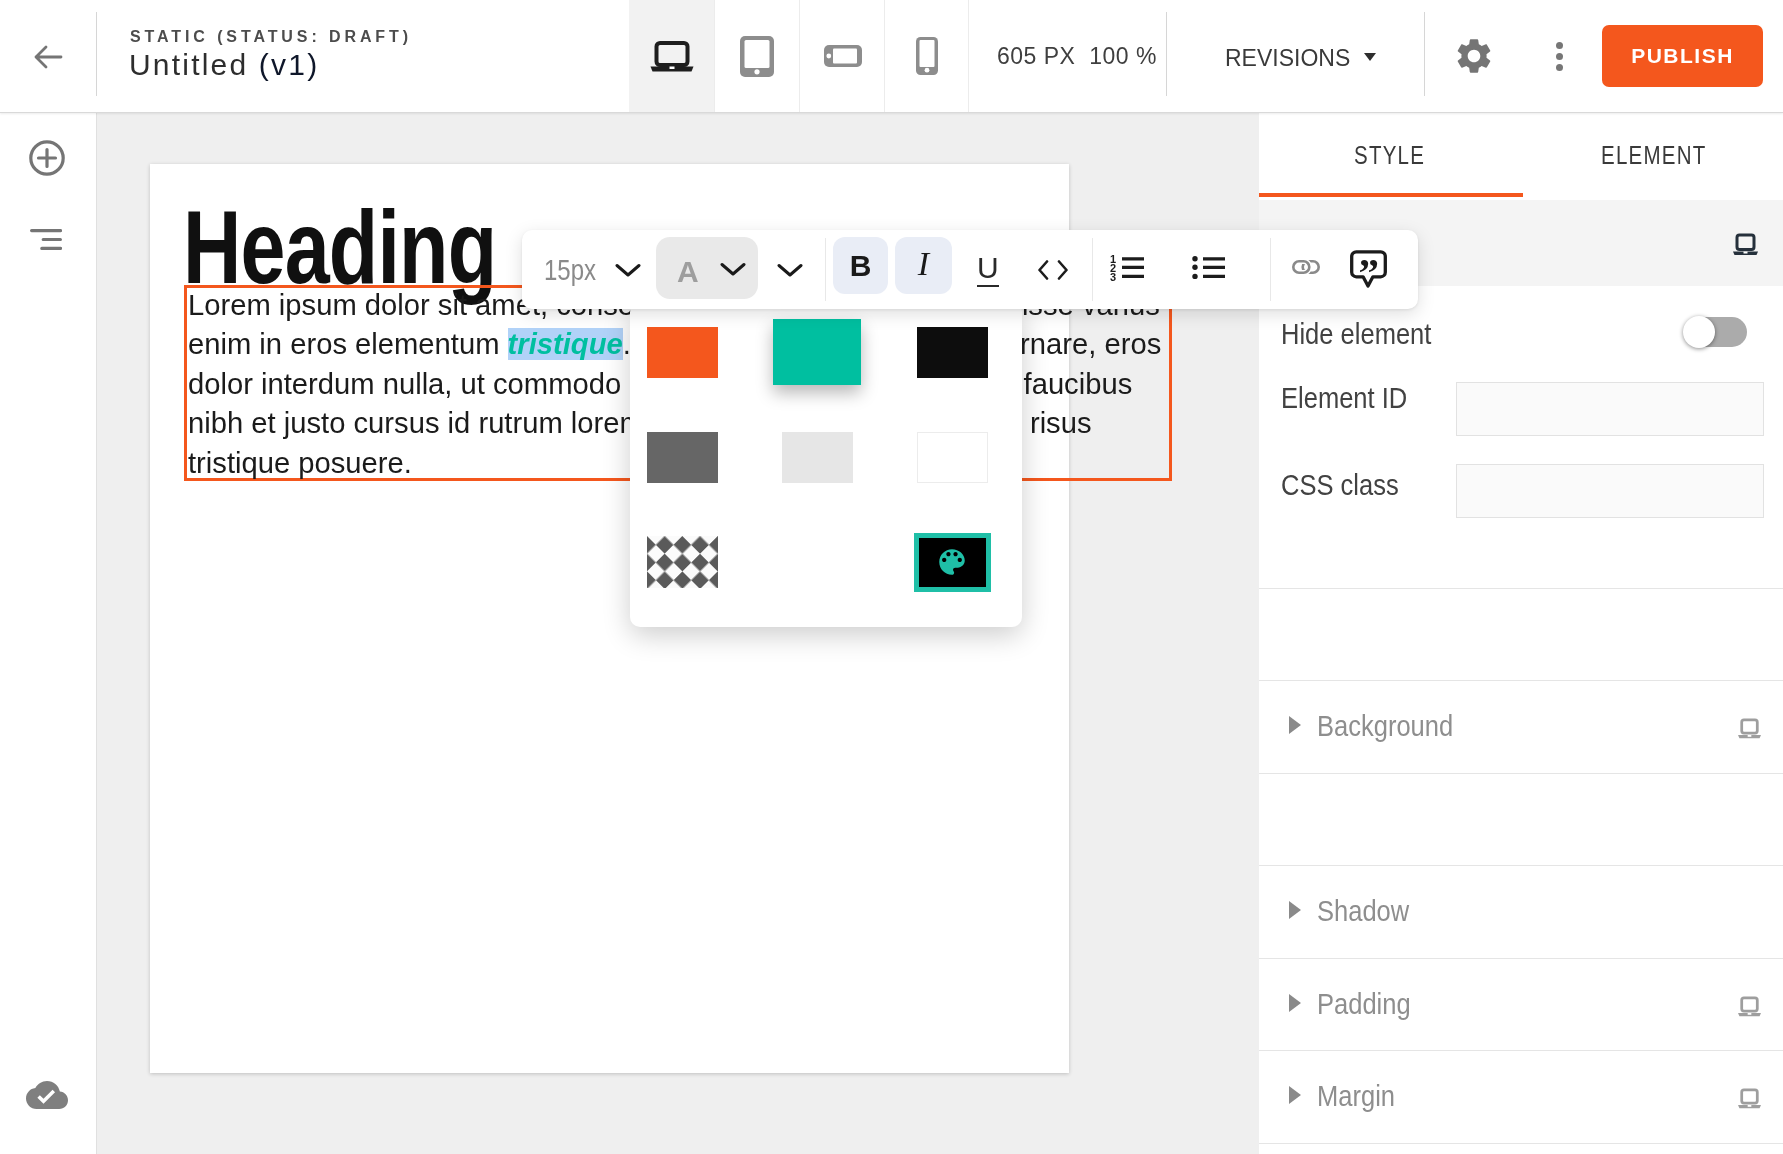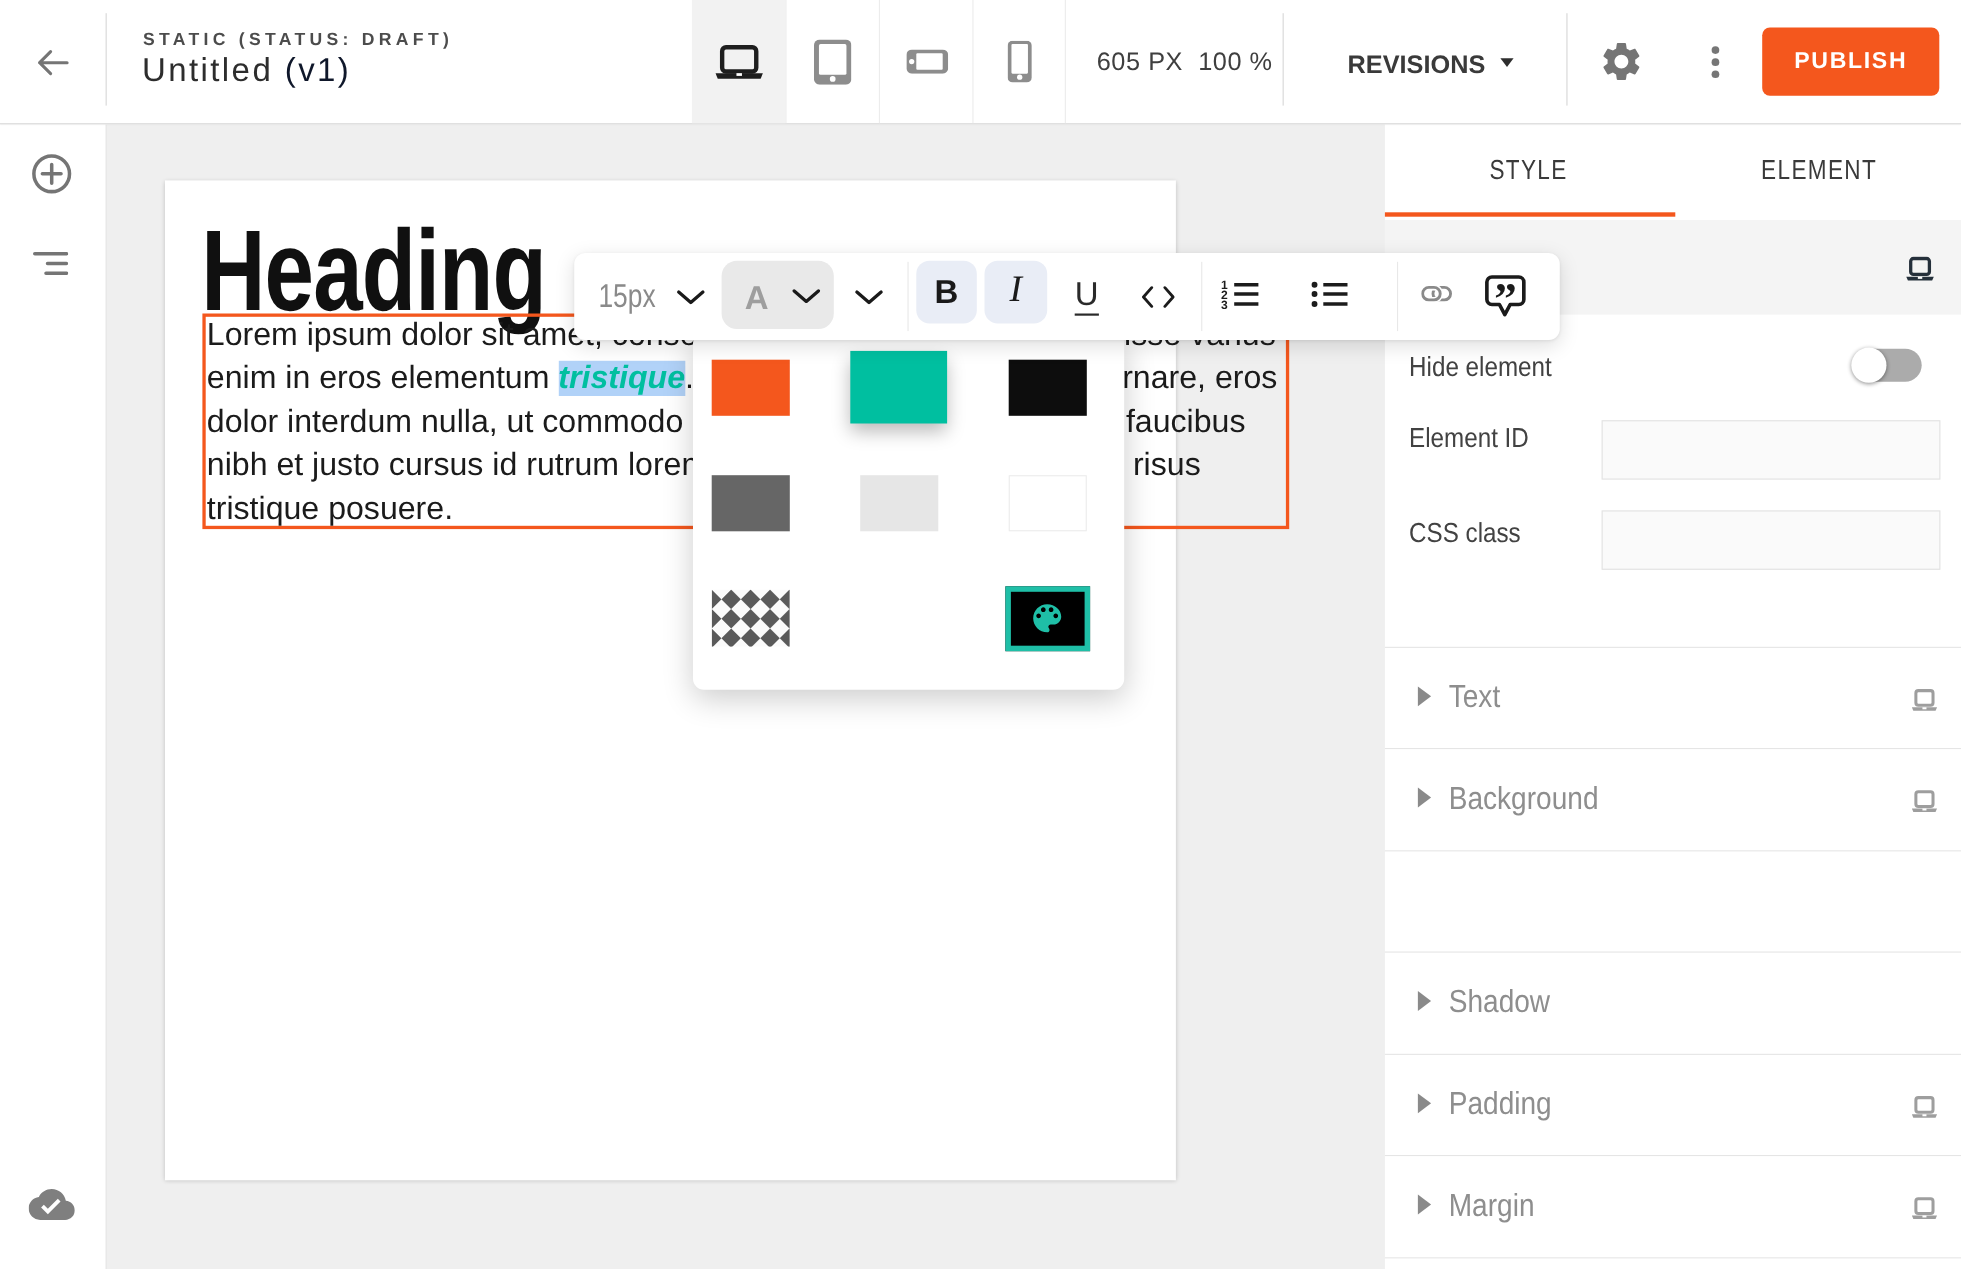--- a/index.html
+++ b/index.html
@@ -17,21 +17,21 @@
   letter-spacing:2.2px; line-height:30px; }
 #title .v1 { color:#0f172a; }
 .devcell { position:absolute; top:0; height:112px; width:85px; }
 #dev1 { left:629px; background:#f2f2f2; }
 #dev2 { left:714px; border-left:1px solid #ececec;}
 #dev3 { left:799px; border-left:1px solid #ececec;}
 #dev4 { left:884px; border-left:1px solid #ececec; border-right:1px solid #ececec;}
 #zoomtxt { position:absolute; left:997px; top:45px; font-size:23px; color:#3f3f3f;
   letter-spacing:0.5px; line-height:23px; }
 #tb-divider2 { position:absolute; left:1166px; top:12px; width:1px; height:84px; background:#d6d6d6; }
-#revisions { position:absolute; left:1225px; top:47px; font-size:23px; font-weight:700;
+#revisions { position:absolute; left:1225px; top:47px; font-size:23px; font-weight:400;
   color:#3a3a3a; letter-spacing:0px; line-height:23px; }
 #rev-caret { position:absolute; left:1364px; top:53px; width:0; height:0;
   border-left:6.5px solid transparent; border-right:6.5px solid transparent; border-top:8.5px solid #2e2e2e; }
 #tb-divider3 { position:absolute; left:1424px; top:12px; width:1px; height:84px; background:#d6d6d6; }
 #gear { position:absolute; left:1453px; top:35px; }
 #kebab { position:absolute; left:1556px; top:42px; }
 #kebab div { width:7px; height:7px; border-radius:50%; background:#767676; margin-bottom:4px; }
 #publish { position:absolute; left:1602px; top:25px; width:161px; height:62px; background:#f4571d;
   border-radius:7px; color:#fff; font-size:21px; font-weight:700; letter-spacing:1.5px;
   text-align:center; line-height:62px; }
@@ -59,21 +59,21 @@
 #rightbar { position:absolute; left:1259px; top:113px; width:524px; height:1041px; background:#fff; z-index:30; }
 .cx { transform:scaleX(0.88); transform-origin:0 50%; display:inline-block; white-space:nowrap; }
 .tab { position:absolute; top:30px; font-size:25px; letter-spacing:1.5px; color:#3a3a3a;
   line-height:25px; transform:scaleX(0.82); transform-origin:0 50%; white-space:nowrap; }
 #tab-style { left:95px; }
 #tab-element { left:342px; }
 #tab-underline { position:absolute; left:0px; top:80px; width:264px; height:4px; background:#f4571d; }
 #vis-band { position:absolute; left:0; top:87px; width:524px; height:86px; background:#f4f4f4; }
 #vis-band .t { position:absolute; left:61px; top:35px; font-size:29px; color:#22313f; line-height:29px;}
 #vis-band svg { position:absolute; left:473px; top:33px; }
-.fieldlabel { position:absolute; left:22px; font-size:25px; color:#424242; line-height:29px; }
+.fieldlabel { position:absolute; left:22px; font-size:29px; color:#424242; line-height:29px; }
 #lbl-hide { top:207px; }
 #lbl-elid { top:271px; }
 #lbl-css { top:358px; }
 #toggle { position:absolute; left:426px; top:204px; width:62px; height:30px; background:#ababab;
   border-radius:15px; }
 #toggle .knob { position:absolute; left:-2px; top:-1px; width:32px; height:32px; border-radius:50%;
   background:#fff; box-shadow:0 1px 4px rgba(0,0,0,0.45); }
 .input { position:absolute; left:197px; width:308px; height:54px; background:#fafafa; border:1px solid #e2e2e2; }
 #inp-elid { top:269px; }
 #inp-css { top:351px; }
@@ -136,29 +136,20 @@
   <div class="fieldlabel" id="lbl-hide"><span class="cx">Hide element</span></div>
   <div class="fieldlabel" id="lbl-elid"><span class="cx">Element ID</span></div>
   <div class="fieldlabel" id="lbl-css"><span class="cx">CSS class</span></div>
   <div id="toggle">
       <div class="knob"></div>
     </div>
   <div class="input" id="inp-elid"></div>
   <div class="input" id="inp-css"></div>
 
   <div class="sidivider" style="top:475px;"></div>
-  <div class="secrow" style="top:475px;">
-      <div class="arr"></div>
-      <div class="label"><span class="cx">Text</span></div>
-      <svg width="25" height="22" viewBox="0 0 27 24">
-        <rect x="5" y="2" width="17" height="14.5" rx="2.5" fill="none" stroke="#9e9e9e" stroke-width="3"></rect>
-        <path d="M1 18.5h25l-1.5 3.5h-22z" fill="#9e9e9e"></path>
-        <rect x="11.5" y="18.5" width="4" height="2" fill="#fff"></rect>
-      </svg>
-    </div>
   <div class="sidivider" style="top:567px;"></div>
   <div class="secrow" style="top:567px;">
       <div class="arr"></div>
       <div class="label"><span class="cx">Background</span></div>
       <svg width="25" height="22" viewBox="0 0 27 24">
         <rect x="5" y="2" width="17" height="14.5" rx="2.5" fill="none" stroke="#9e9e9e" stroke-width="3"></rect>
         <path d="M1 18.5h25l-1.5 3.5h-22z" fill="#9e9e9e"></path>
         <rect x="11.5" y="18.5" width="4" height="2" fill="#fff"></rect>
       </svg>
     </div>

